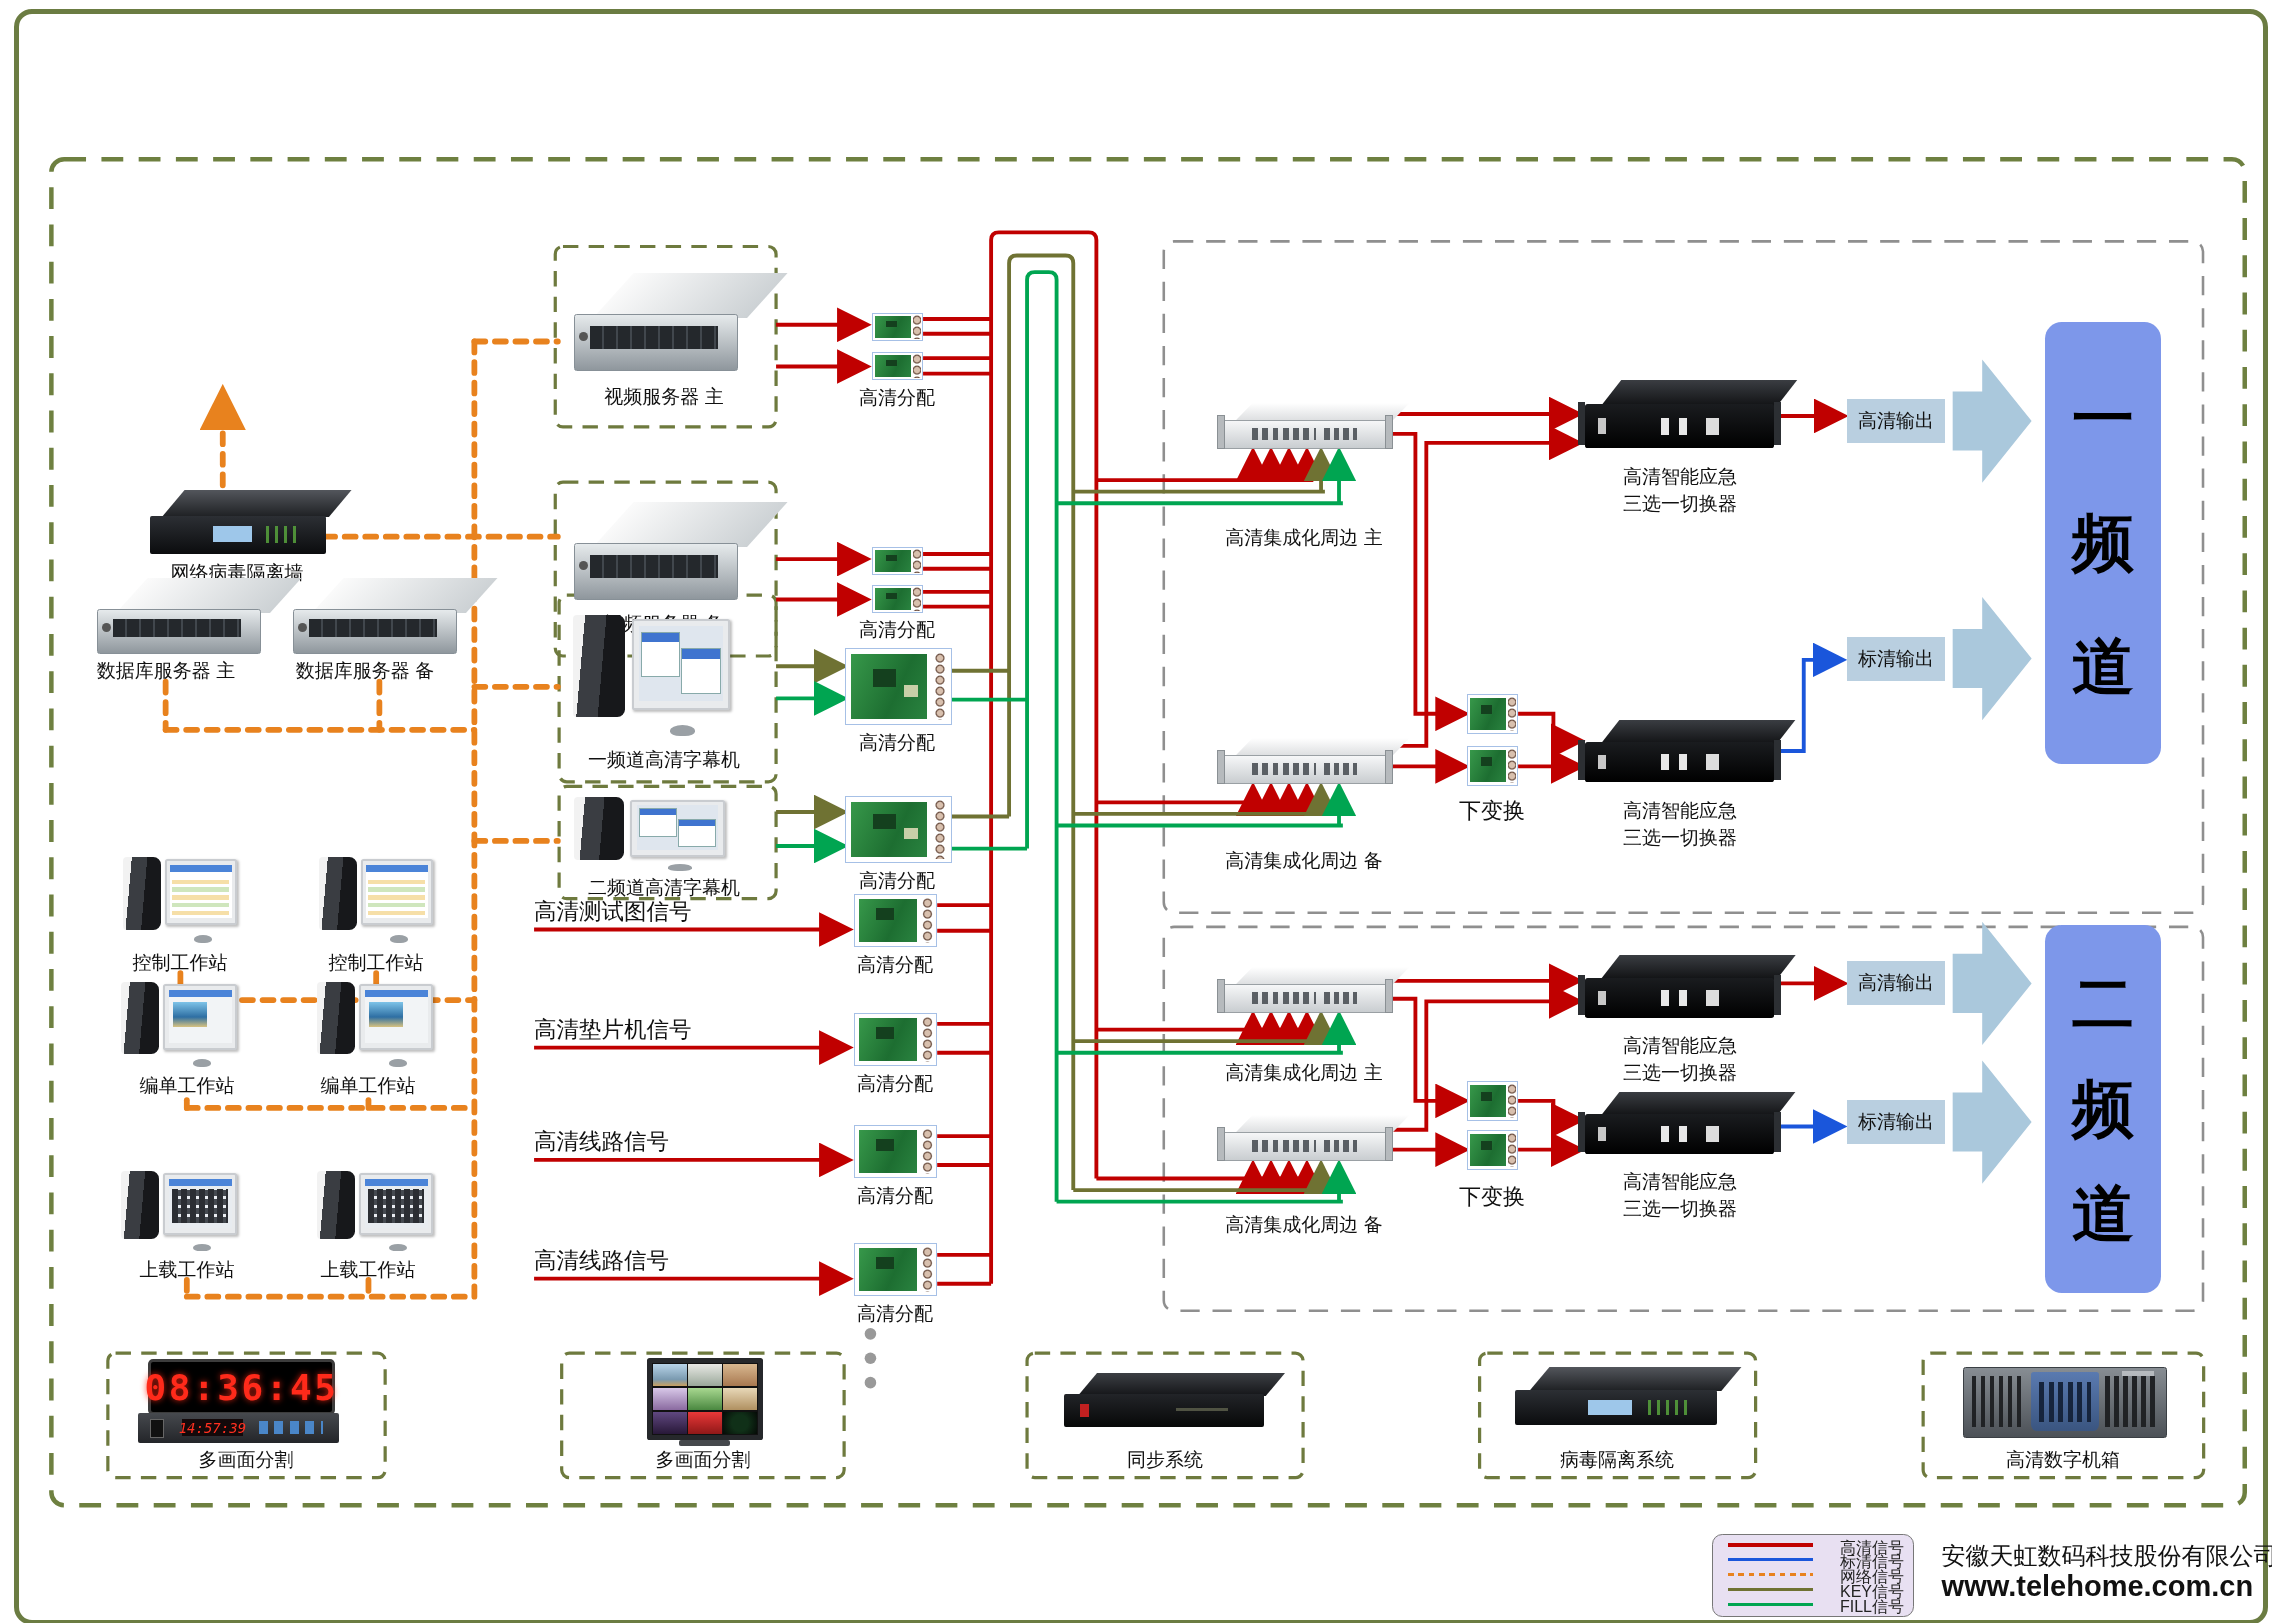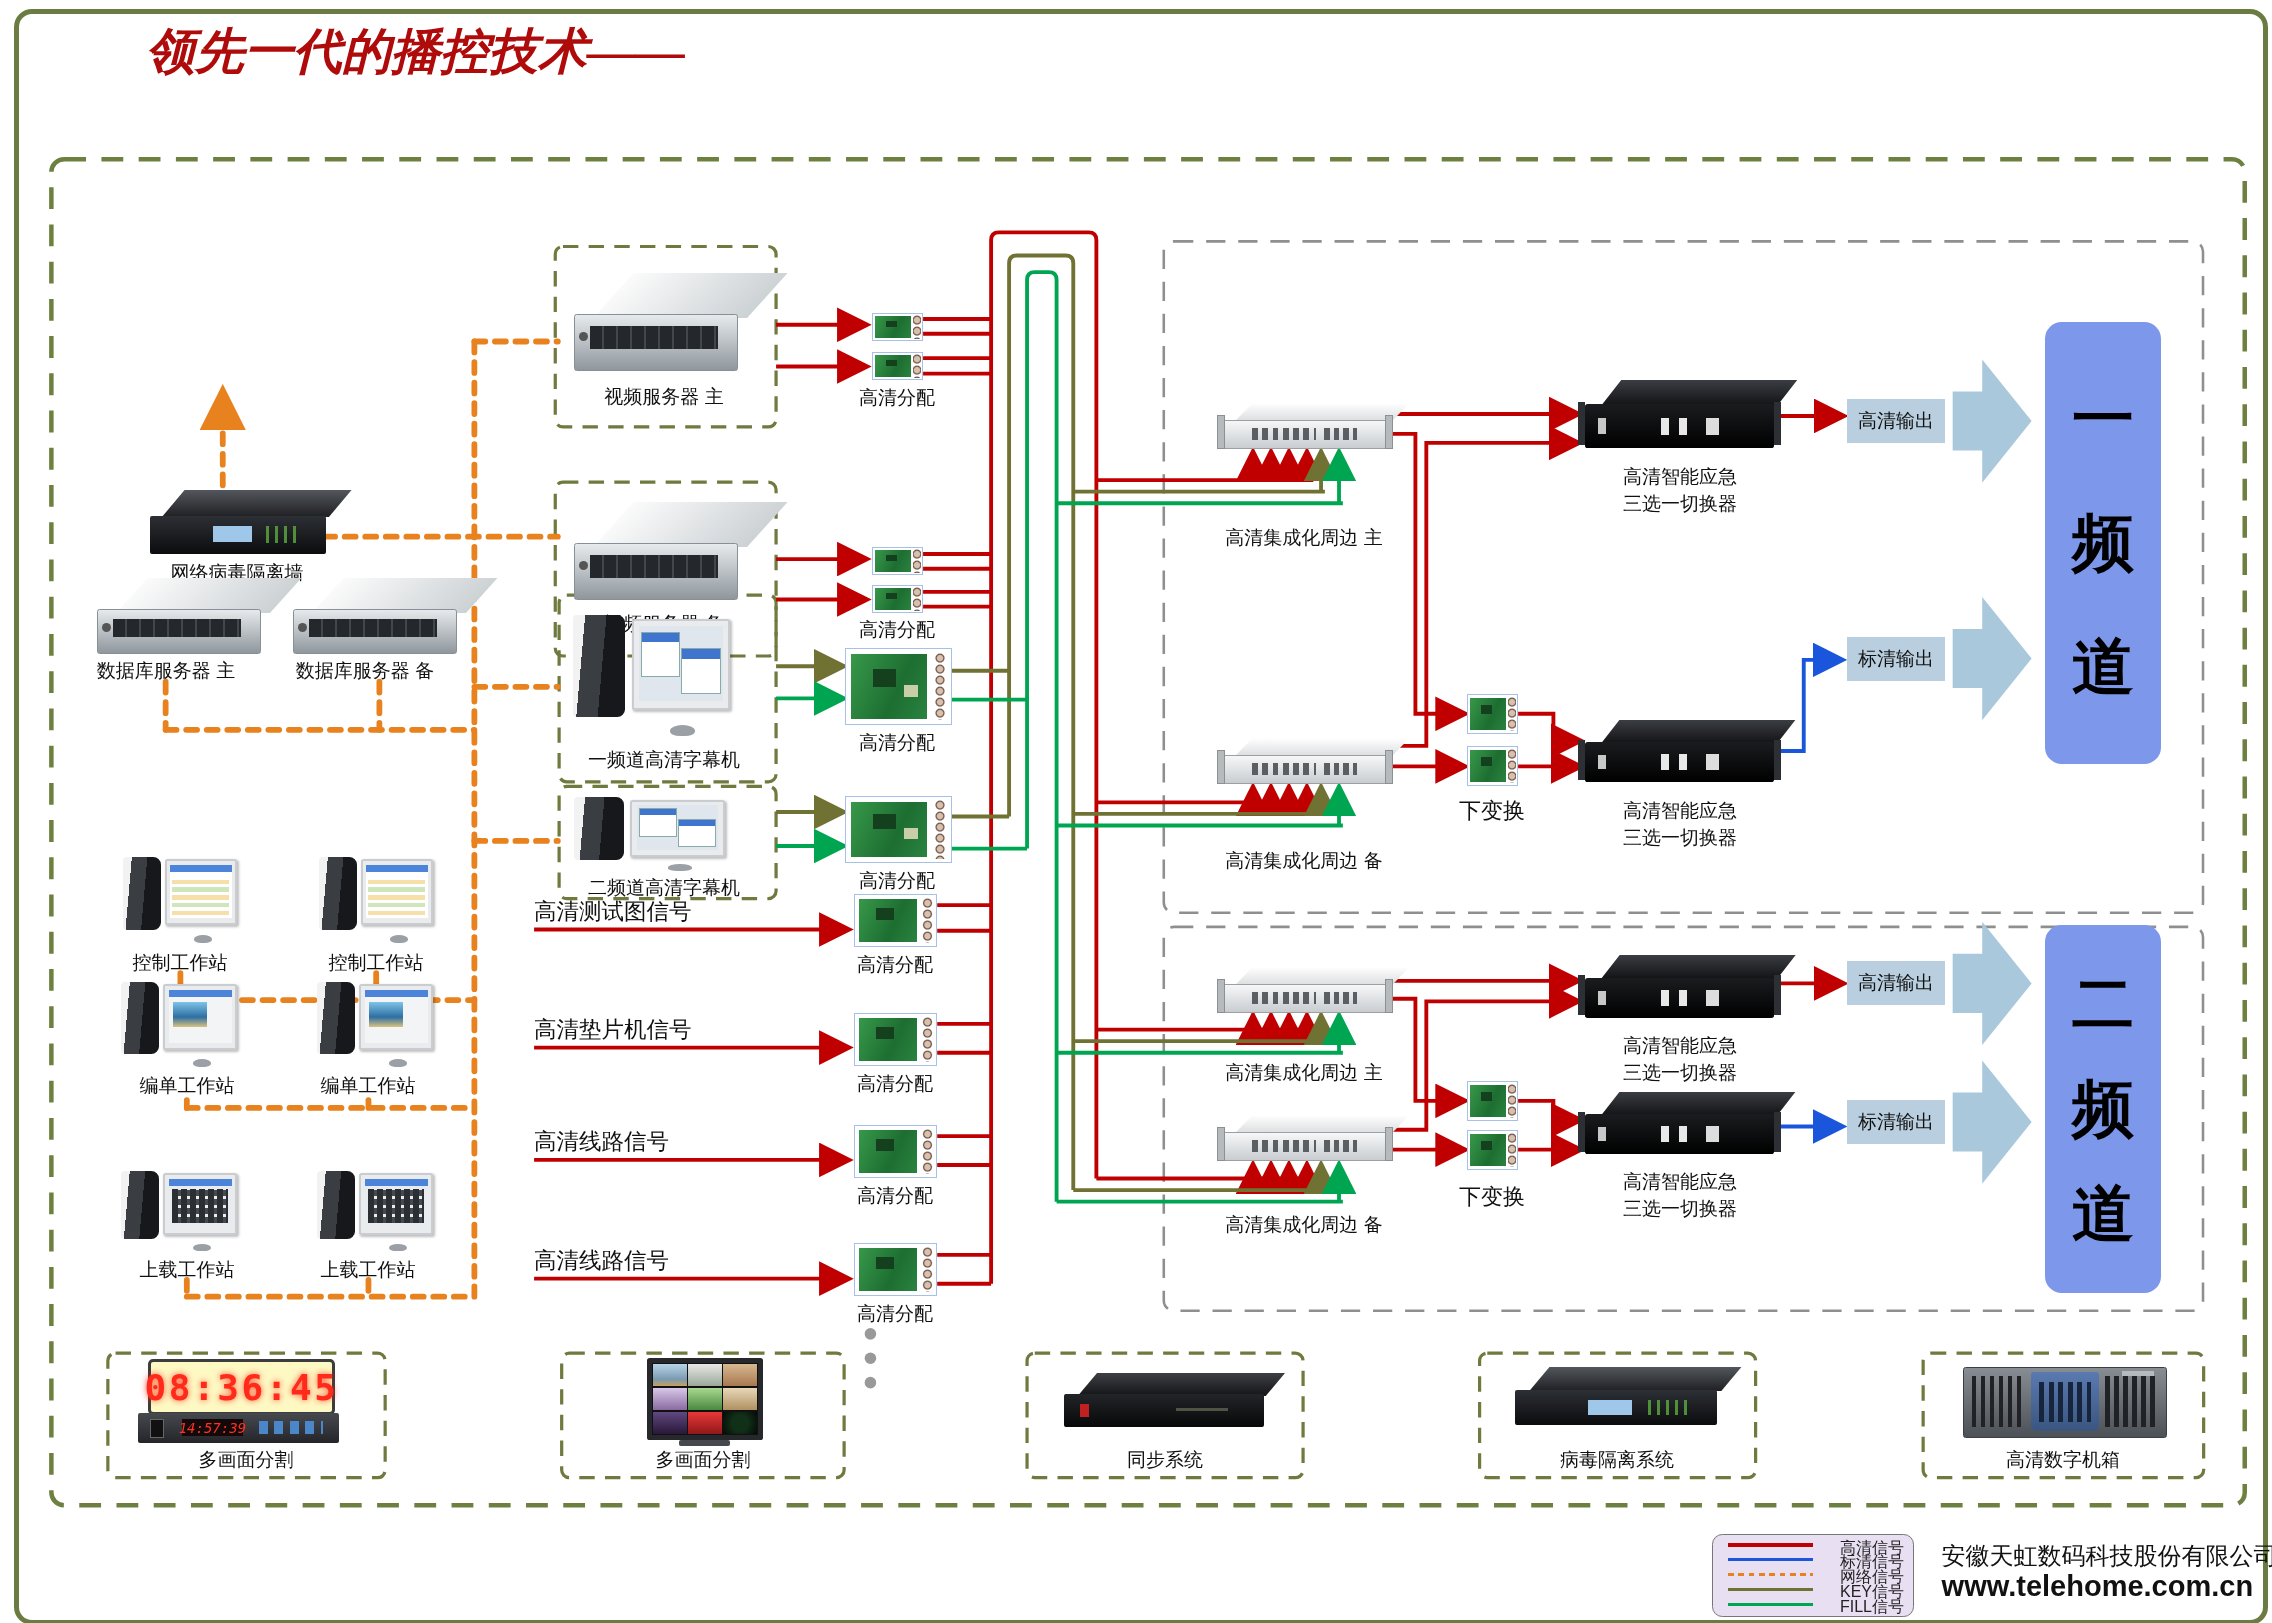--- a/index.html
+++ b/index.html
@@ -102,21 +102,21 @@
       background:linear-gradient(#3f74cf 0 22%,#fff 22%);border:0.6px solid #8aa;}
   .scr-caption::before{left:3%;top:8%;} .scr-caption::after{right:3%;top:30%;}
   .scr-edit{background:linear-gradient(#4b84d8 0 14%,#f2f4f6 14%);}
   .scr-edit::after{content:"";position:absolute;left:6%;top:22%;width:55%;height:48%;
       background:linear-gradient(#7ec3e8,#2e6fa3 60%,#d8c280);}
   .scr-upload{background:linear-gradient(#4b84d8 0 14%,#e8ecf0 14%);}
   .scr-upload::after{content:"";position:absolute;left:5%;right:5%;top:22%;bottom:10%;
       background:repeating-linear-gradient(90deg,#2b2e33 0 5.8px,transparent 5.8px 9px),
                  repeating-linear-gradient(0deg,#454a50 0 5.8px,transparent 5.8px 9px);}
   
-  .clockdev{background:#fef9c3;border:3.2px solid #3c3c3c;border-radius:5.1px;text-align:center;}
+  .clockdev{background:#000000;border:3.2px solid #3c3c3c;border-radius:5.1px;text-align:center;}
   .clockdev .digits{position:absolute;inset:0;display:flex;align-items:center;justify-content:center;
       font-family:"DejaVu Sans Mono","Liberation Mono",monospace;font-weight:bold;font-size:36px;
       color:#ff2a1a;text-shadow:0 0 6.4px rgba(255,40,20,.8);letter-spacing:2.6px;}
   .timerack{background:linear-gradient(#46494e,#232529);border-radius:2px;}
   .timerack .mini{left:22%;top:22%;width:30%;height:56%;background:#14090a;color:#ff3020;
       font-family:"DejaVu Sans Mono","Liberation Mono",monospace;font-size:14px;display:flex;
       align-items:center;justify-content:center;}
   .timerack .tbtns{right:8%;top:28%;width:32%;height:44%;
       background:repeating-linear-gradient(90deg,#4a86c8 0 9px,transparent 9px 15.4px);}
   .timerack .sw{left:6%;top:22%;width:11.6px;height:56%;background:#111;border:0.6px solid #666;}
@@ -151,21 +151,20 @@
   .chassis .blue::after{content:"";position:absolute;left:12%;right:12%;top:16%;bottom:16%;
       background:repeating-linear-gradient(90deg,#16243c 0 5.1px,transparent 5.1px 9.6px);}
   .chassis .lg{right:6%;top:4%;width:16%;height:7%;background:#d8dce0;opacity:.6;}
 </style>
 </head>
 <body>
 
 <div id="stage">
   <div id="frame"></div>
 
-  <div class="title-red">领先一代的播控技术——</div>
 
   <svg class="wires" width="2273" height="1624" viewBox="0 0 3541 2530">
     <defs>
       <marker id="mR" markerWidth="9" markerHeight="9" refX="7" refY="4.5" orient="auto">
           <path d="M0,0 L9,4.5 L0,9 z" fill="#c00000"></path>
         </marker>
       <marker id="mB" markerWidth="9" markerHeight="9" refX="7" refY="4.5" orient="auto">
           <path d="M0,0 L9,4.5 L0,9 z" fill="#1a56db"></path>
         </marker>
       <marker id="mO" markerWidth="8" markerHeight="8" refX="6" refY="4" orient="auto">

